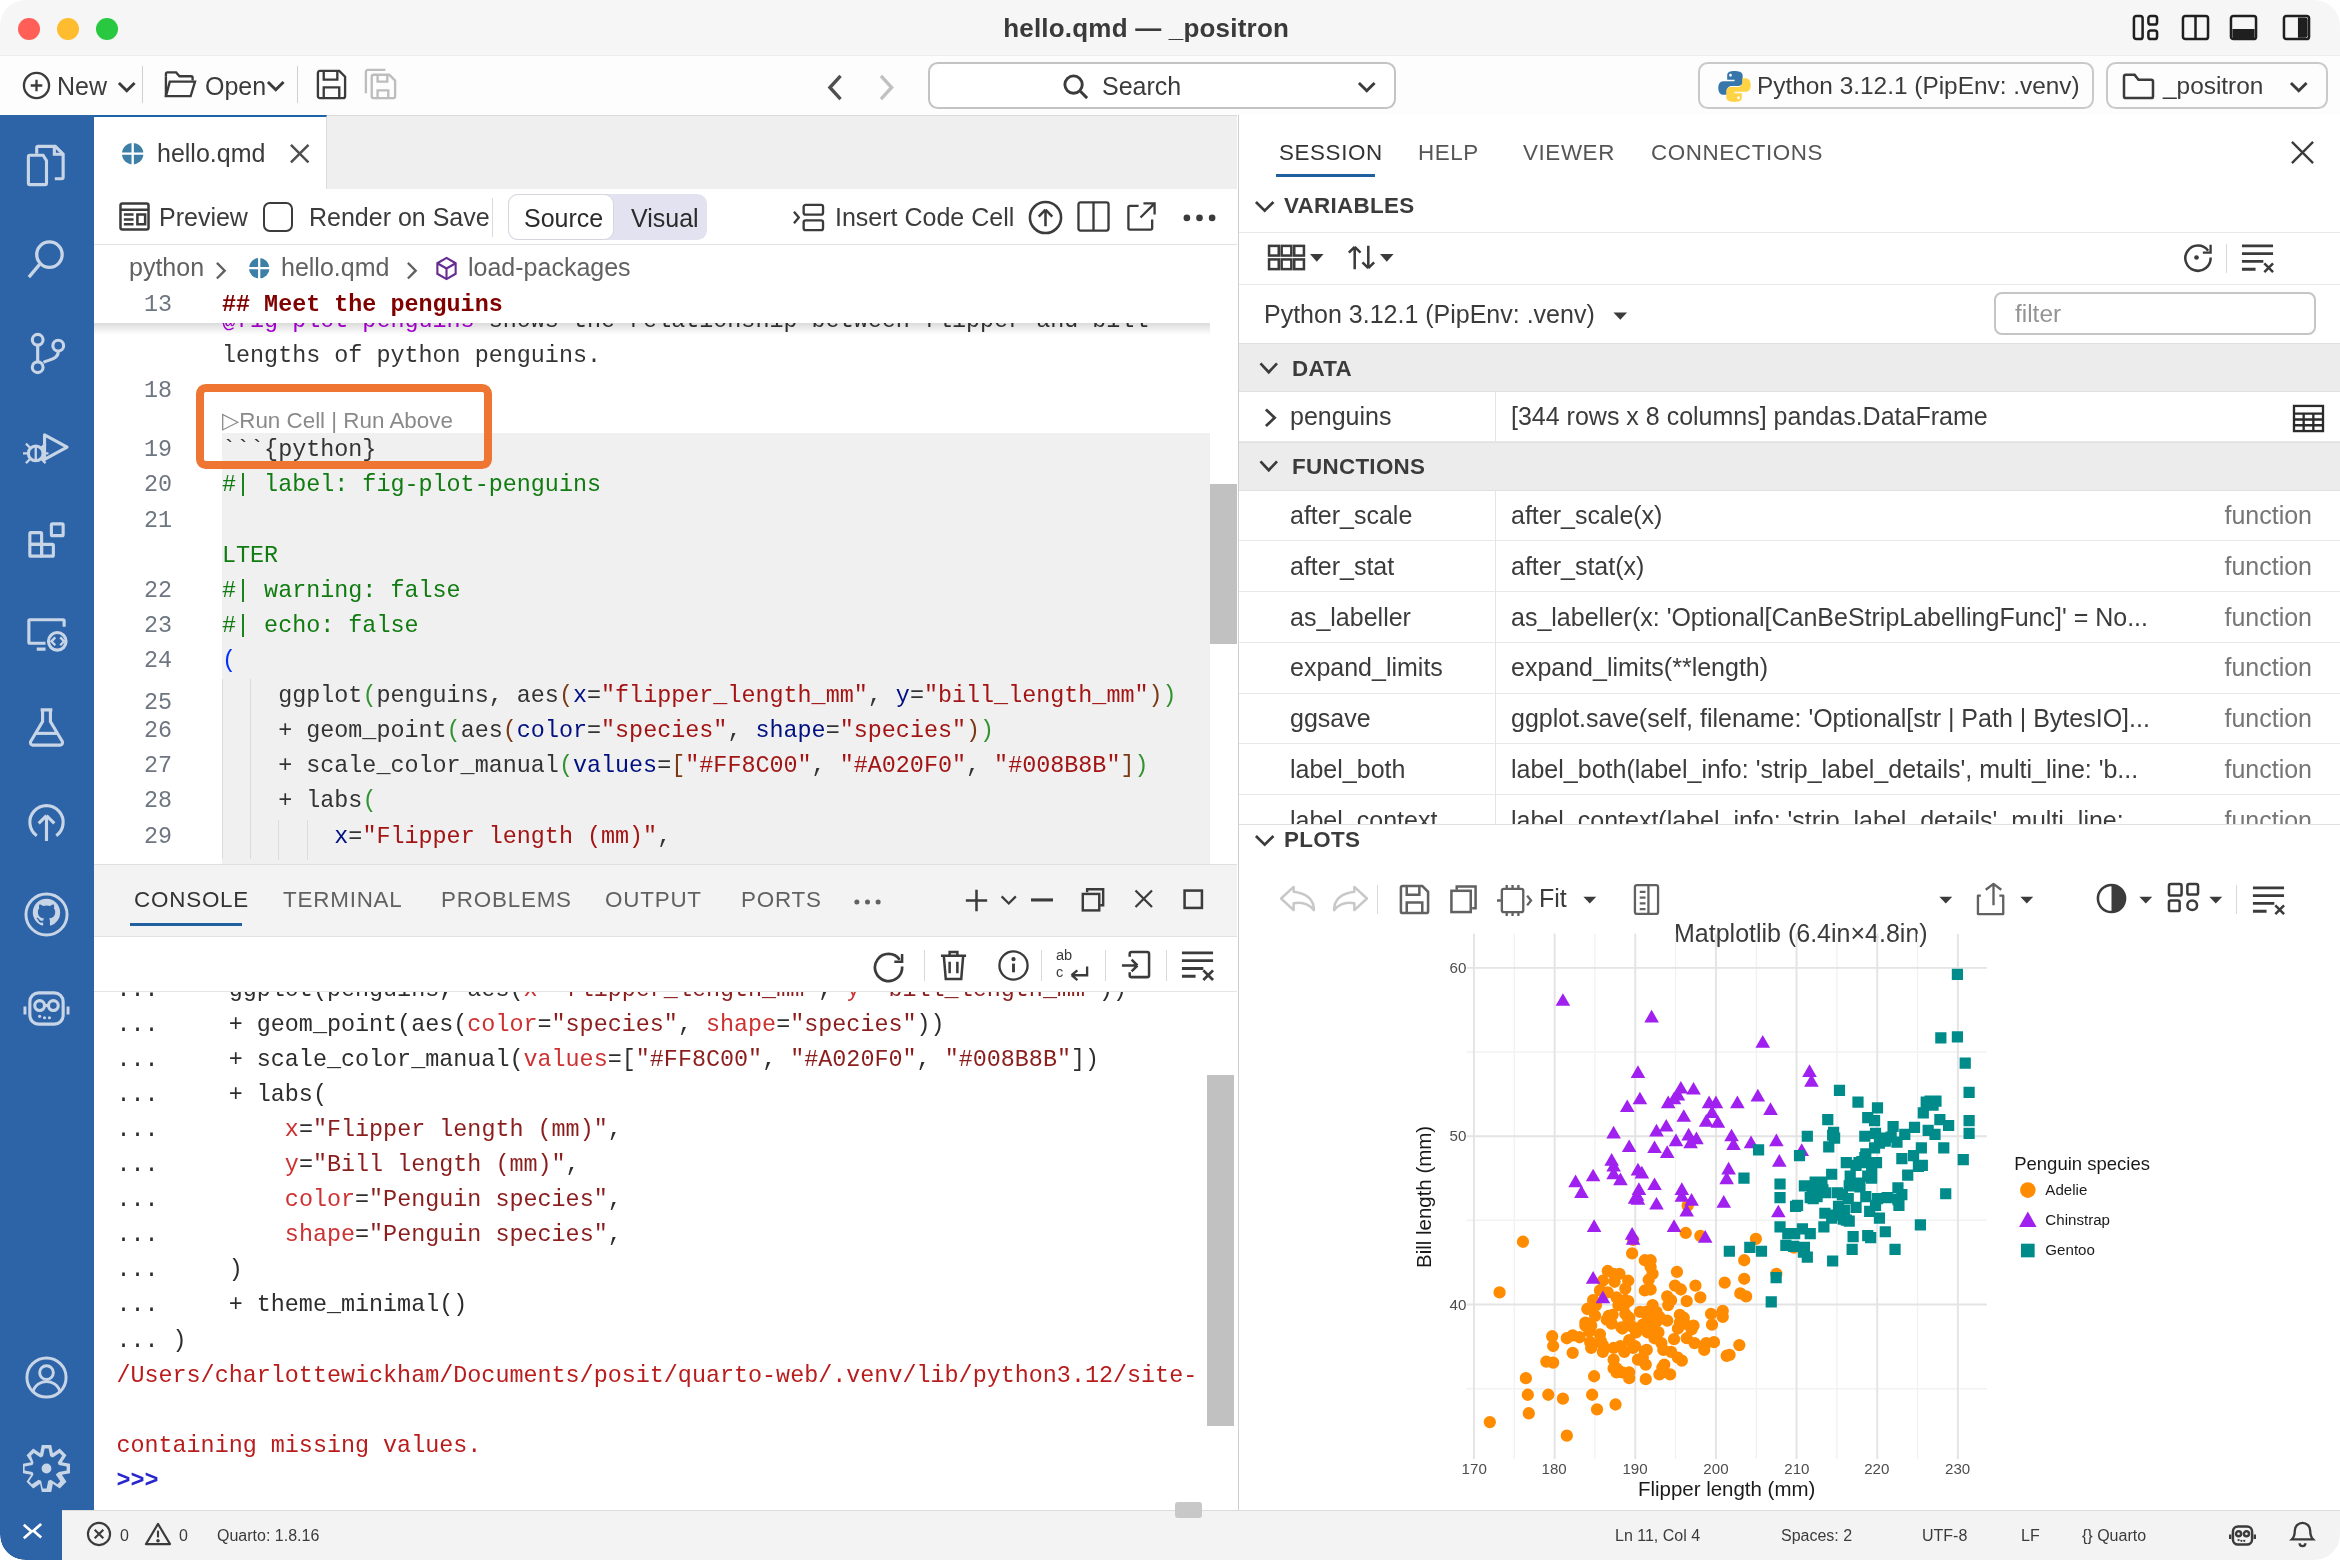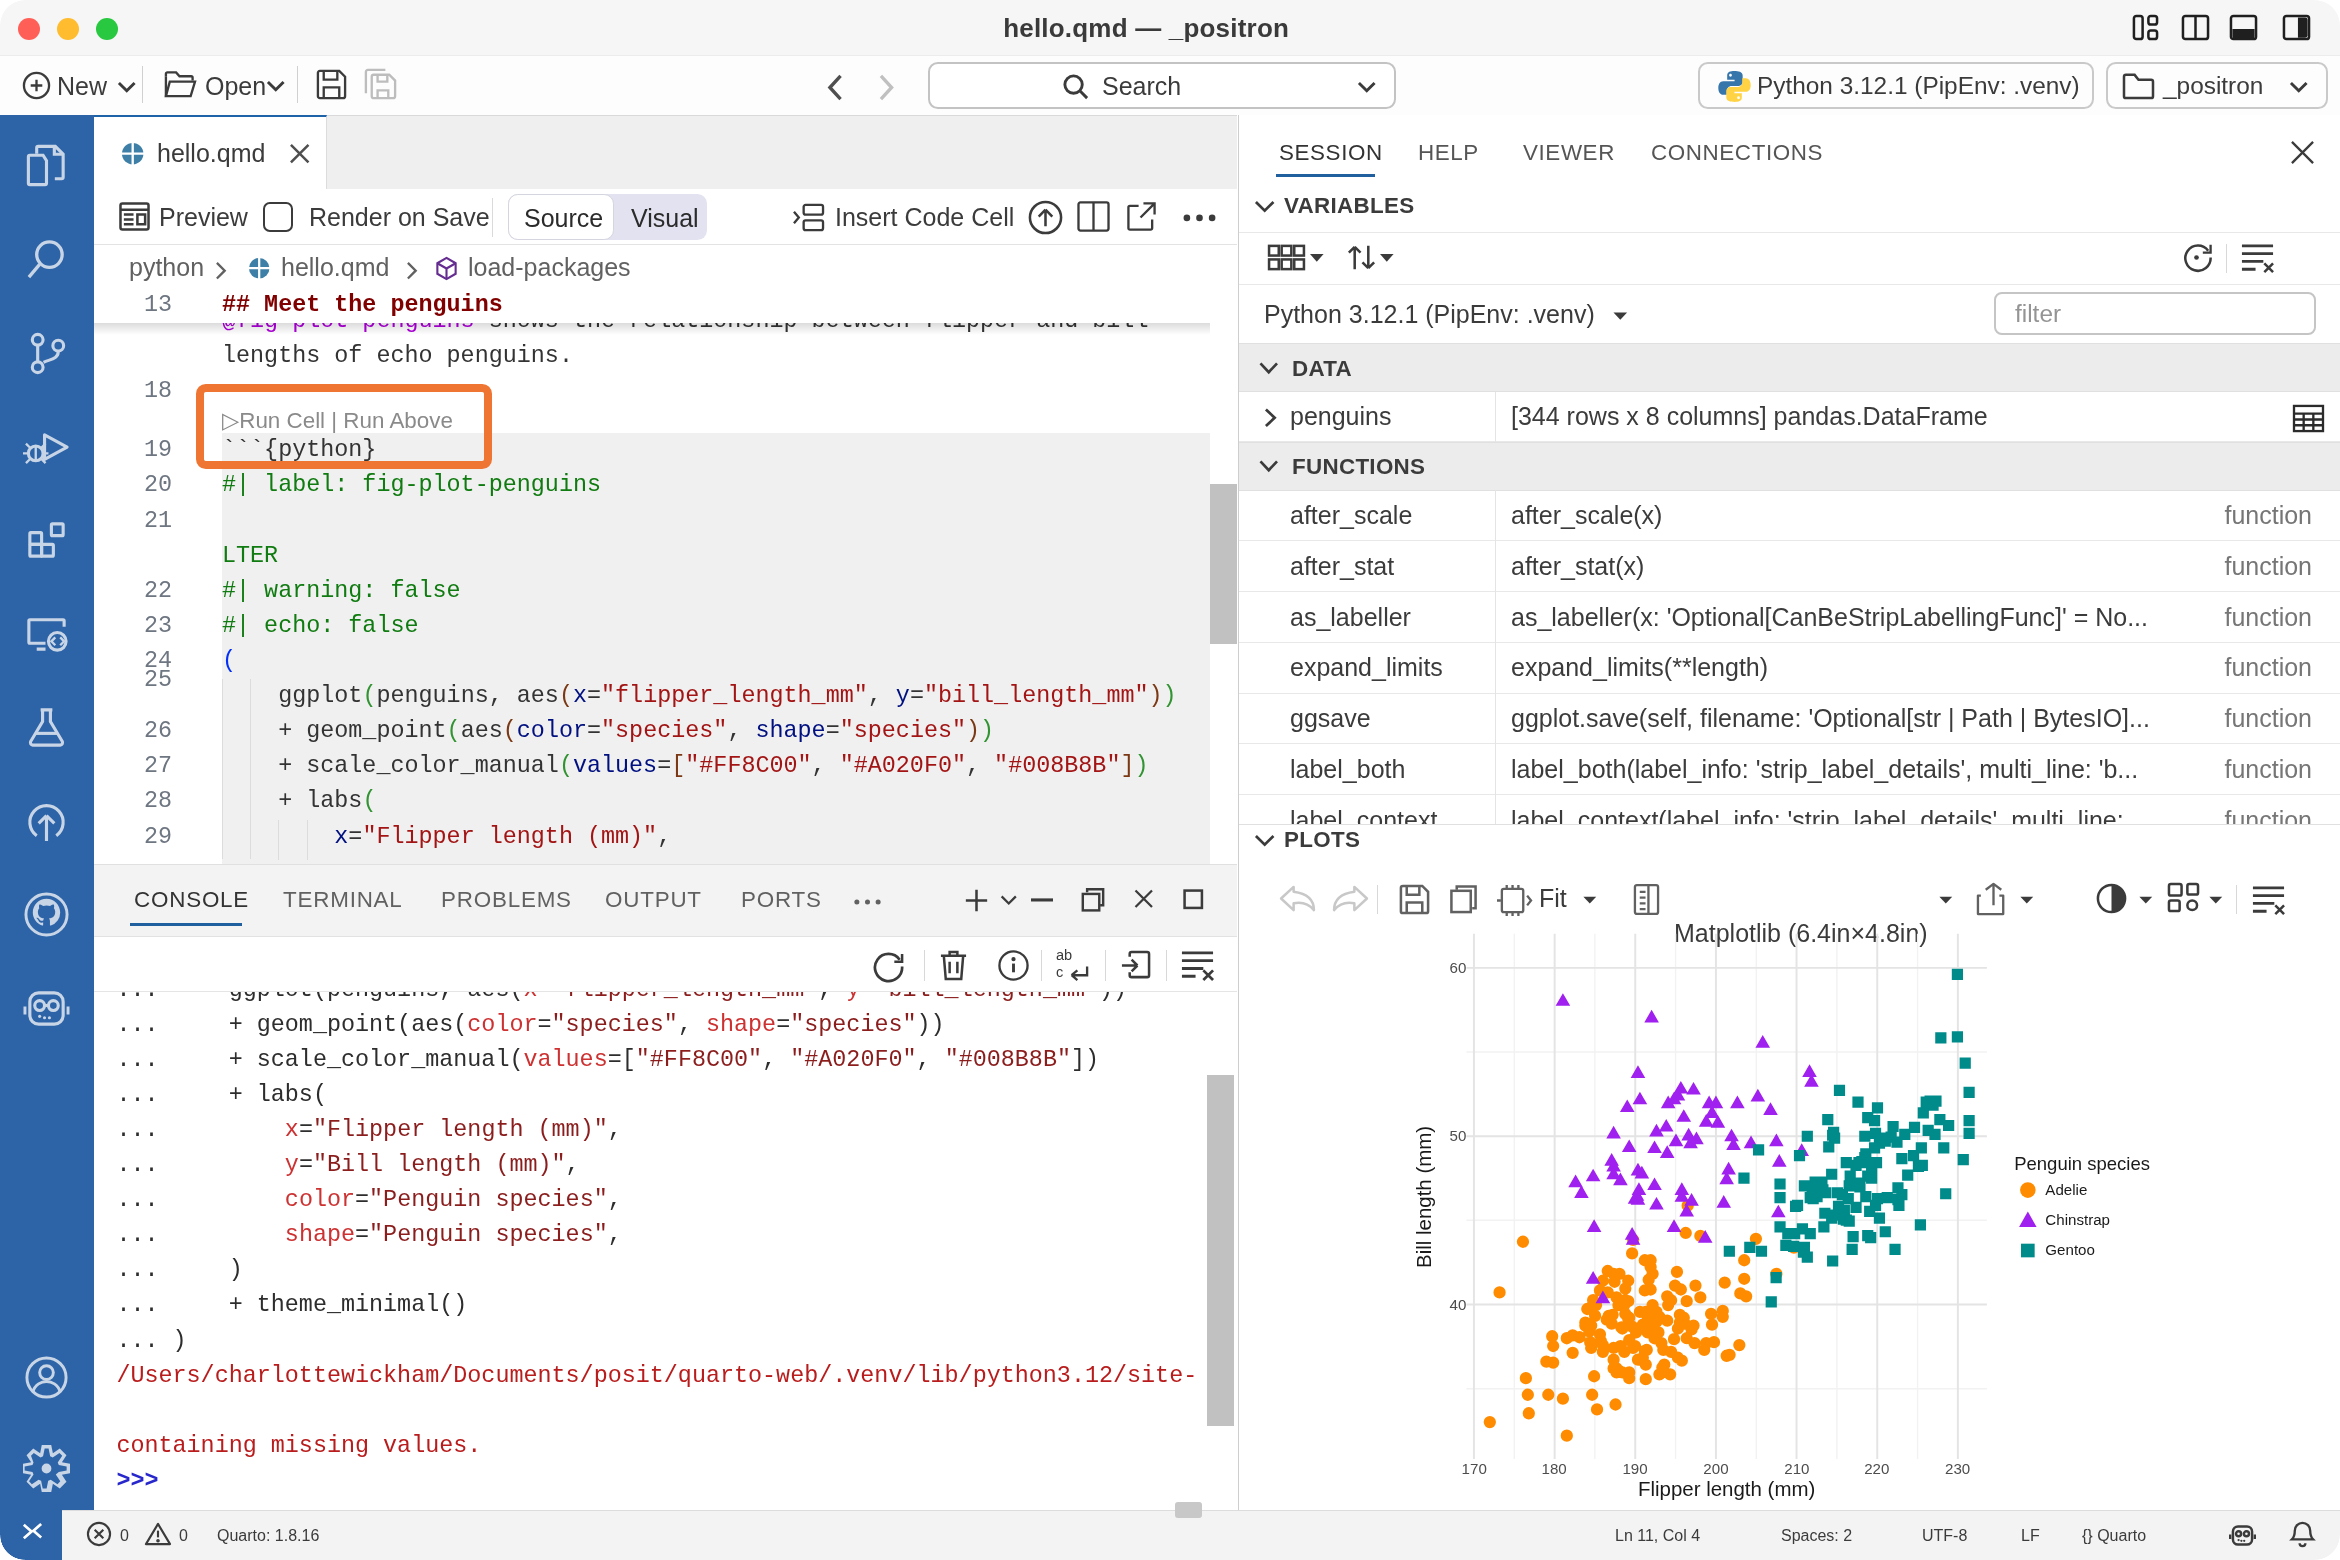--- a/index.html
+++ b/index.html
@@ -284,36 +284,36 @@
     <svg class="abs ic" style="left:340px;top:10.7px" width="25" height="25" viewBox="0 0 26 26" fill="none" stroke="#652d90" stroke-width="2.2">
       <path d="M13 2l9.5 5.5v11L13 24l-9.5-5.5v-11z"></path>
         <path d="M13 13l9.5-5.5M13 13L3.5 7.5M13 13v11"></path>
       </svg>
     <span style="position:absolute;left:374px;top:7.8px;">load-packages</span>
   </div>
 
   <div id="editor" class="abs">
     <div class="abs" style="left:128px;top:145px;width:988px;height:434px;background:#f0f0f0;"></div>
     <div class="cl" style="top:15.6px"><span class="mag">@fig-plot-penguins</span> shows the relationship between flipper and bill</div>
-    <div class="cl" style="top:51px">lengths of echo penguins.</div>
+    <div class="cl" style="top:51px">lengths of python penguins.</div>
     <div class="ln" style="top:86px">18</div>
     <div class="cl" style="top:121px;height:24.4px;line-height:24.4px;font-family:'Liberation Sans',sans-serif;font-size:22.4px;color:#8a8a8a;">▷Run Cell | Run Above</div>
     <div class="ln" style="top:145px">19</div>
       <div class="cl" style="top:145px">```{python}</div>
     <div class="ln" style="top:180px">20</div>
       <div class="cl green" style="top:180px">#| label: fig-plot-penguins</div>
     <div class="ln" style="top:216px">21</div>
     <div class="cl green" style="top:251px">LTER</div>
     <div class="ln" style="top:286px">22</div>
       <div class="cl green" style="top:286px">#| warning: false</div>
     <div class="ln" style="top:321px">23</div>
       <div class="cl green" style="top:321px">#| echo: false</div>
     <div class="ln" style="top:356px">24</div>
       <div class="cl brk1" style="top:356px">(</div>
-    <div class="ln" style="top:375px">25</div>
+    <div class="ln" style="top:398px">25</div>
       <div class="cl" style="top:391px">    ggplot<span class="brk2">(</span>penguins, aes<span class="brk3">(</span><span class="navy">x</span>=<span class="str">"flipper_length_mm"</span>, <span class="navy">y</span>=<span class="str">"bill_length_mm"</span><span class="brk3">)</span><span class="brk2">)</span></div>
     <div class="ln" style="top:426px">26</div>
       <div class="cl" style="top:426px">    + geom_point<span class="brk2">(</span>aes<span class="brk3">(</span><span class="navy">color</span>=<span class="str">"species"</span>, <span class="navy">shape</span>=<span class="str">"species"</span><span class="brk3">)</span><span class="brk2">)</span></div>
     <div class="ln" style="top:461px">27</div>
       <div class="cl" style="top:461px">    + scale_color_manual<span class="brk2">(</span><span class="navy">values</span>=<span class="brk3">[</span><span class="str">"#FF8C00"</span>, <span class="str">"#A020F0"</span>, <span class="str">"#008B8B"</span><span class="brk3">]</span><span class="brk2">)</span></div>
     <div class="ln" style="top:496px">28</div>
       <div class="cl" style="top:496px">    + labs<span class="brk2">(</span></div>
     <div class="ln" style="top:532px">29</div>
       <div class="cl" style="top:532px">        <span class="navy">x</span>=<span class="str">"Flipper length (mm)"</span>,</div>
     <div class="guide" style="left:128px;top:391px;height:180px"></div>

